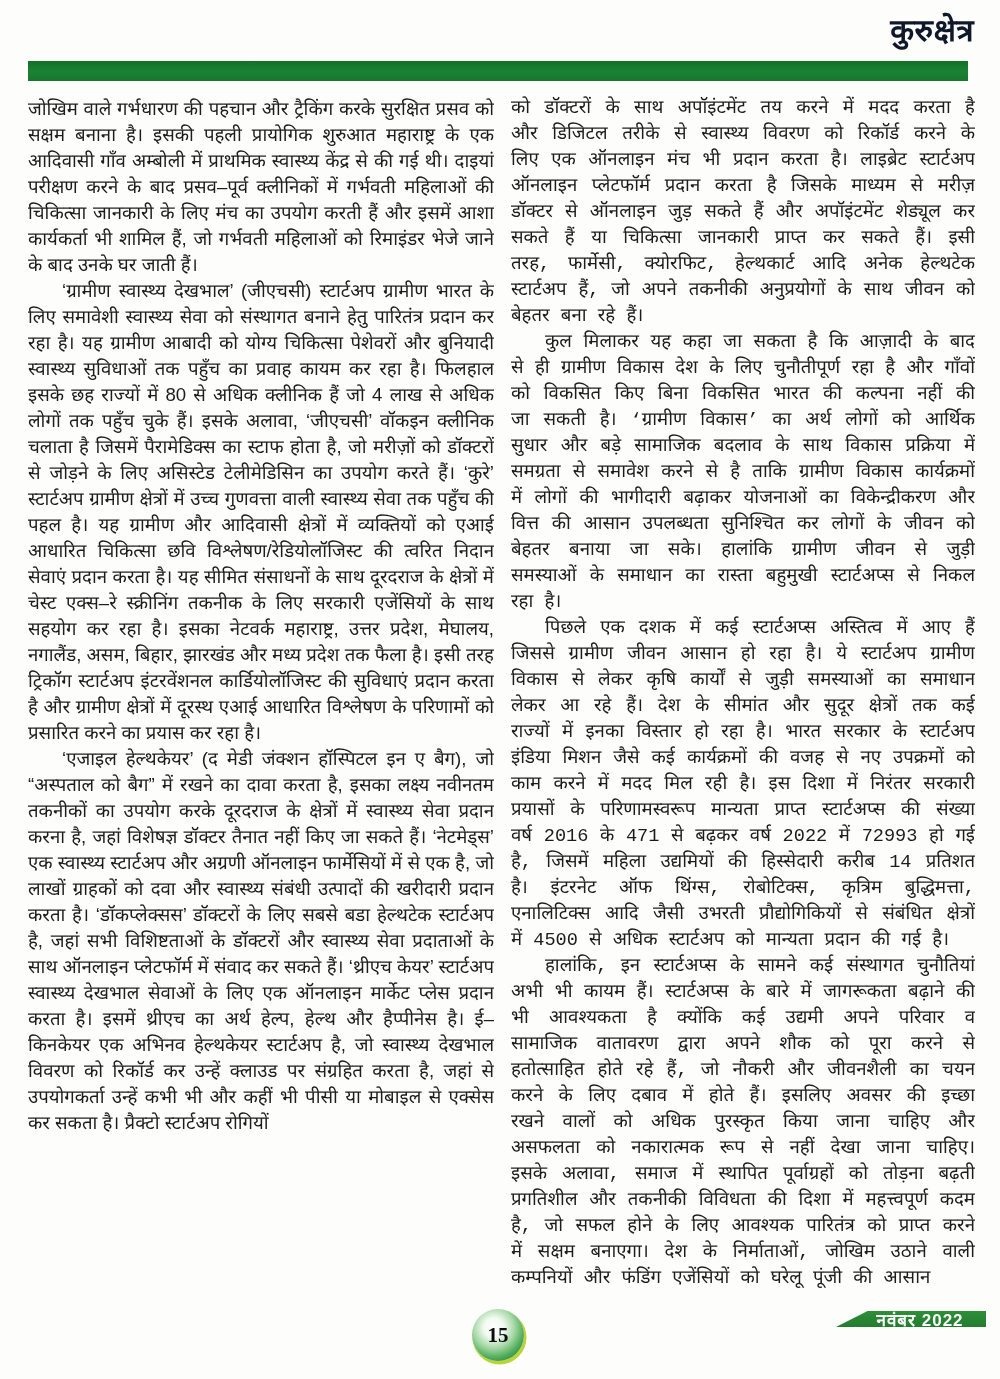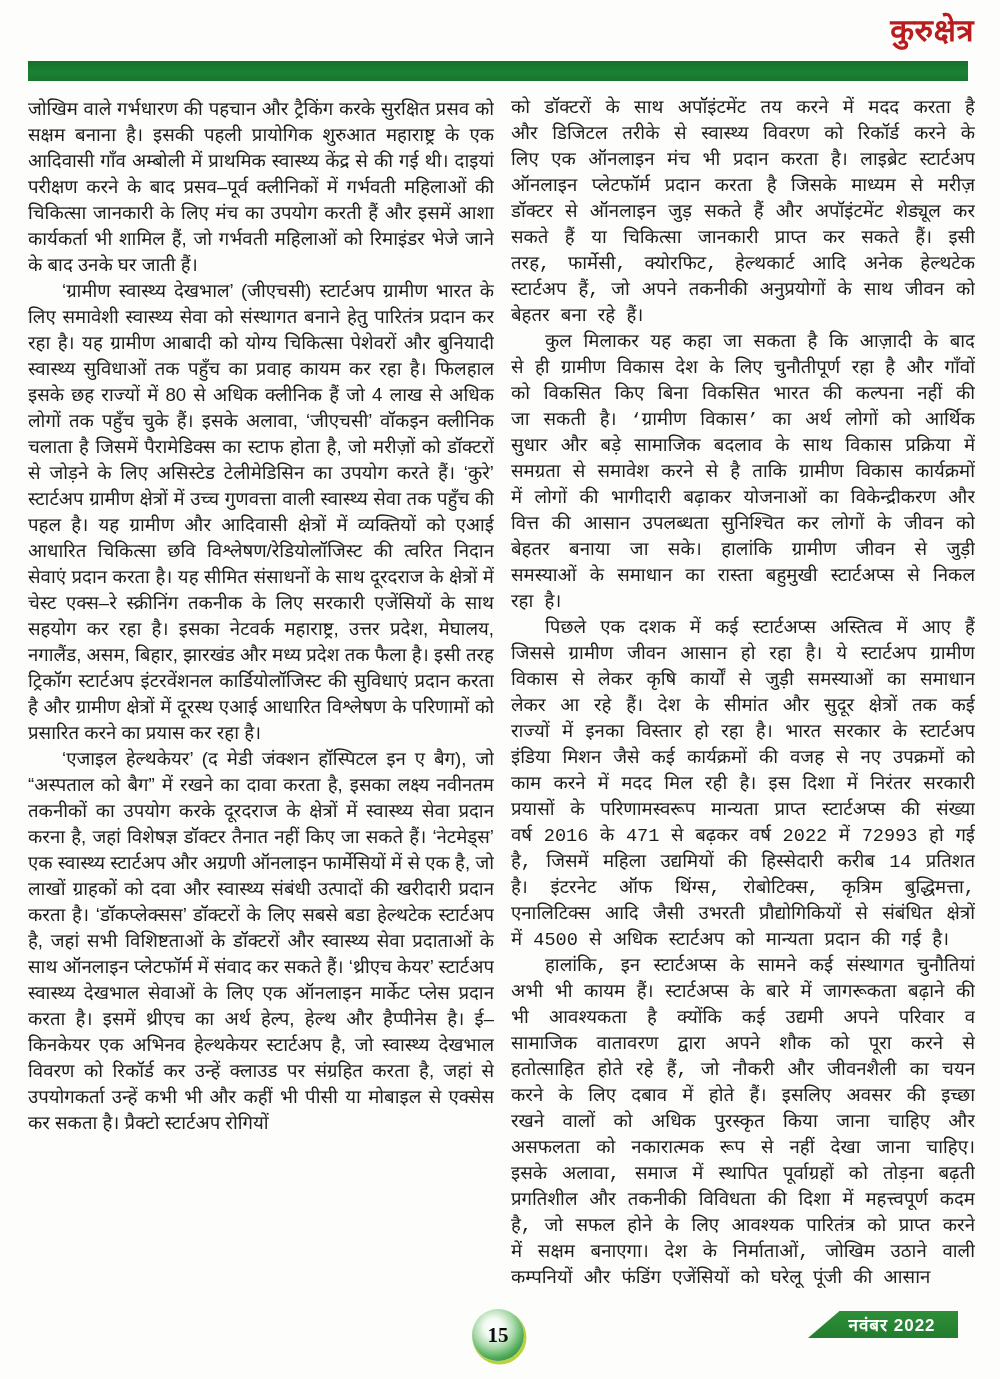--- a/index.html
+++ b/index.html
@@ -6,21 +6,21 @@
   body {
     width: 1000px; height: 1379px;
     background: #fdfdfb;
     position: relative;
     overflow: hidden;
     font-family: "Liberation Sans", "DejaVu Sans", sans-serif;
     color: #1c1c1c;
   }
   .masthead {
     position: absolute; top: 8px; right: 26px;
-    font-size: 31px; font-weight: 700; color: #b91c1c;
+    font-size: 31px; font-weight: 700; color: #0f172a;
     font-family: "DejaVu Sans", "Liberation Sans", sans-serif;
     letter-spacing: 0.5px;
   }
   .header-rule {
     position: absolute; left: 28px; top: 61px;
     width: 940px; height: 20px;
     background: linear-gradient(180deg, #14702a 0%, #1b8233 55%, #17762d 100%);
   }
   .col {
     position: absolute; top: 96px;
@@ -39,22 +39,22 @@
     background: radial-gradient(circle at 42% 36%,
       #ffffff 0%, #f2faf2 22%, #a8d9a8 45%, #57b060 65%, #2e8b3c 82%, #1c6b2a 100%);
     box-shadow: 1.5px 2.5px 0 1px #b9d338;
     display: flex; align-items: center; justify-content: center;
   }
   .page-badge span {
     font-family: "Liberation Serif", "DejaVu Serif", serif;
     font-size: 21px; font-weight: 700; color: #0c0c0c;
   }
   .issue-banner {
-    position: absolute; left: 808px; top: 1311px;
-    width: 150px; height: 27px;
+    position: absolute; left: 836px; top: 1311px;
+    width: 150px; height: 16px;
     background: linear-gradient(180deg, #2e8f38 0%, #237c2f 100%);
     clip-path: polygon(0% 100%, 21% 0%, 100% 0%, 100% 100%);
     display: flex; align-items: center; justify-content: center;
     padding-left: 18px; box-sizing: border-box;
   }
   .issue-banner span {
     color: #ffffff; font-weight: 700; font-size: 17px;
     letter-spacing: 1px;
   }
 </style>

